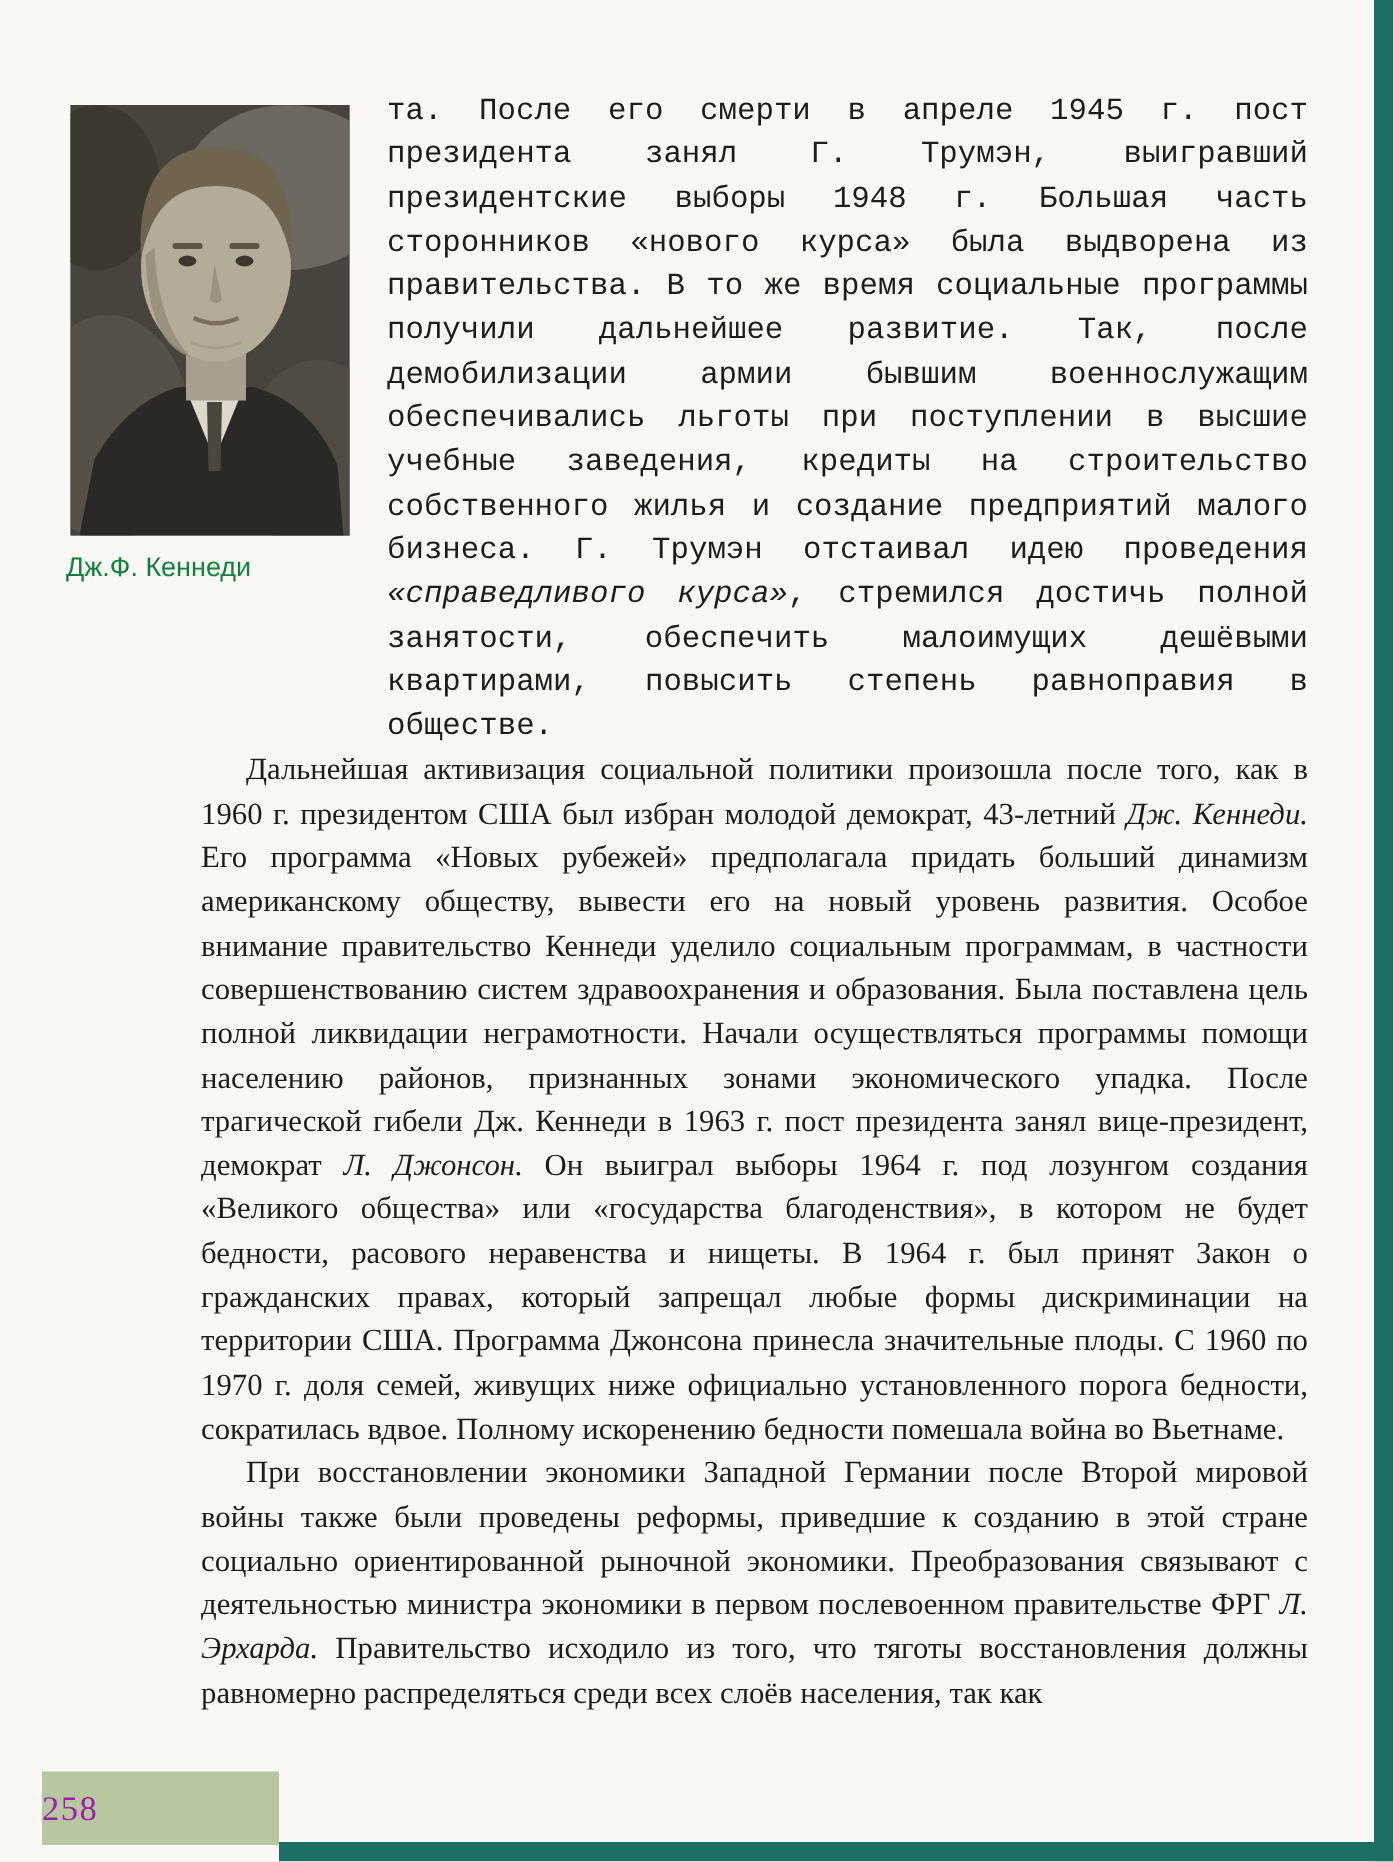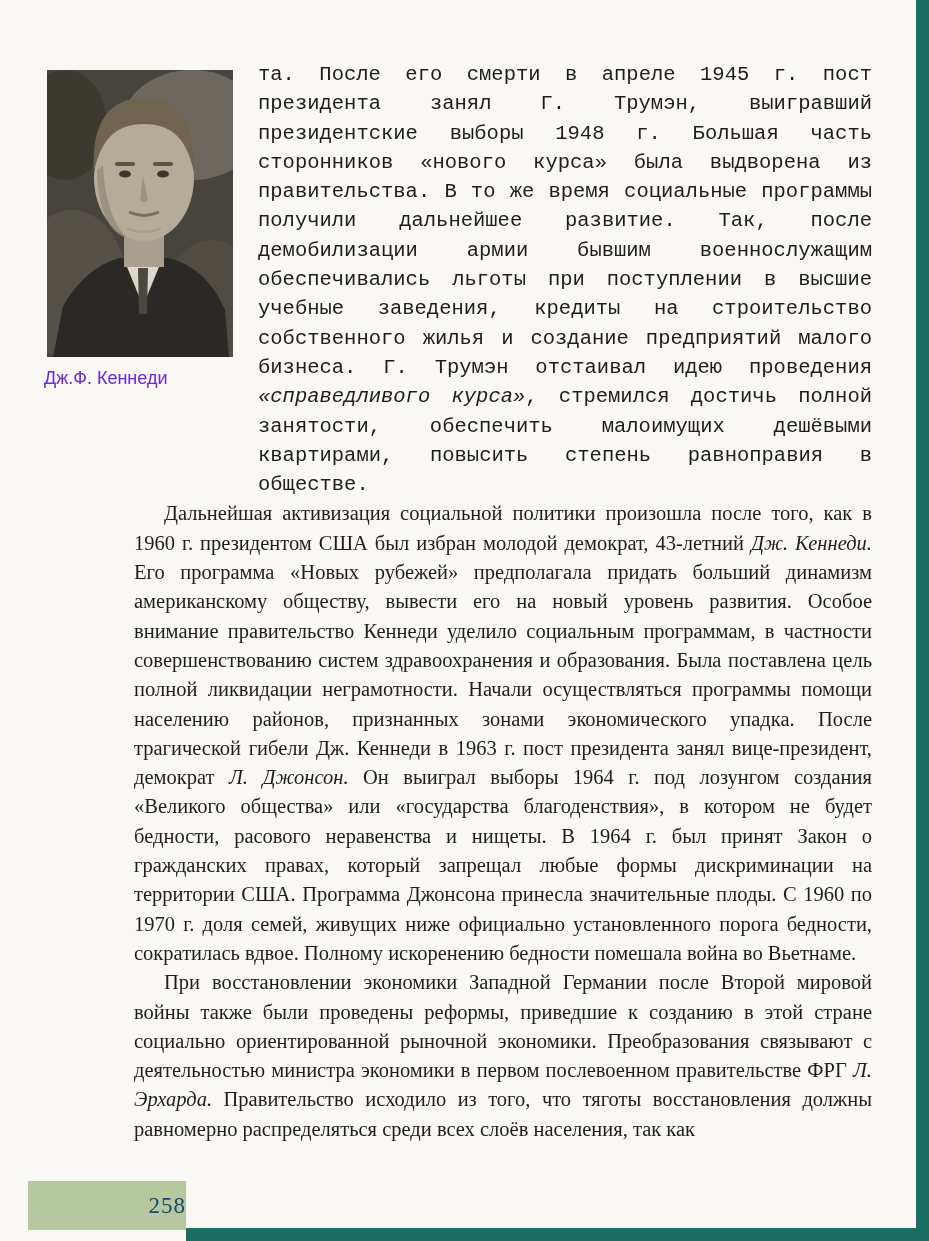--- a/index.html
+++ b/index.html
@@ -20,37 +20,37 @@
   }
   .border-bottom {
     position: absolute; bottom: 0; left: 186px; right: 0;
     height: 13px;
     background: var(--teal, #1a6f62);
   }
   .pagenum-box {
     position: absolute; left: 28px; bottom: 11px;
     width: 158px; height: 49px;
     background: var(--pagenum-bg, #b7c8a1);
-    display: flex; align-items: center; justify-content: flex-end;
-    font-size: 23px; letter-spacing: 1px; color: #0c4a6e;
+    display: flex; align-items: center; justify-content: flex-start;
+    font-size: 23px; letter-spacing: 1px; color: #a21caf;
   }
   figure.portrait {
     position: absolute; left: 47px; top: 70px;
     width: 186px; margin: 0; padding: 0;
   }
   .photo-frame {
     width: 186px; height: 287px;
     background: #45423c;
     box-shadow: 0 0 0 1px #8a887f inset;
   }
   .photo-frame svg { display: block; }
   figcaption {
     font-family: "Liberation Sans", sans-serif;
     font-size: 18px;
-    color: #6d28d9;
+    color: #15803d;
     margin: 11px 0 0 -3px;
     white-space: nowrap;
   }
   .content {
     position: absolute; left: 134px; top: 60px;
     width: 738px;
     font-size: 20.5px;
     line-height: 29.3px;
     text-align: justify;
     hyphens: auto;

